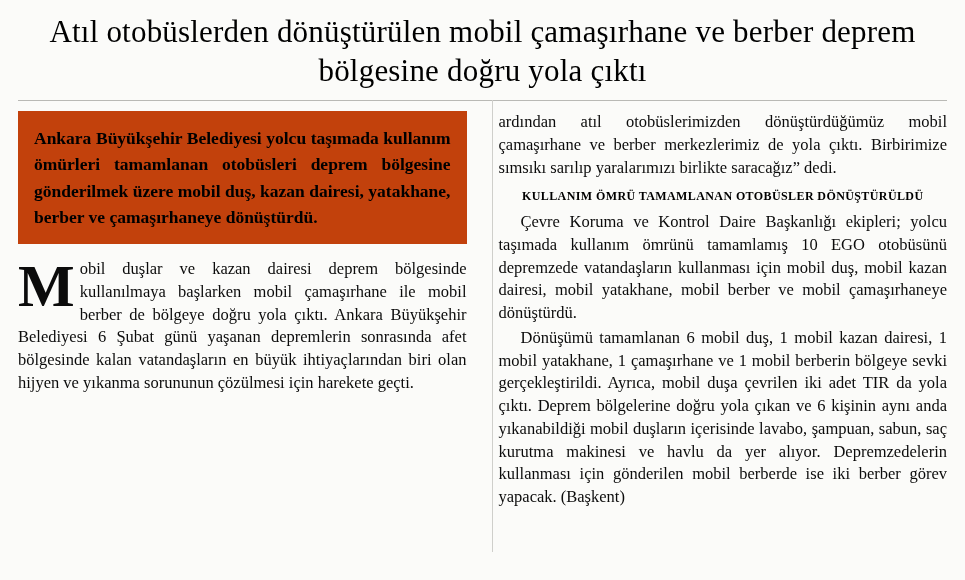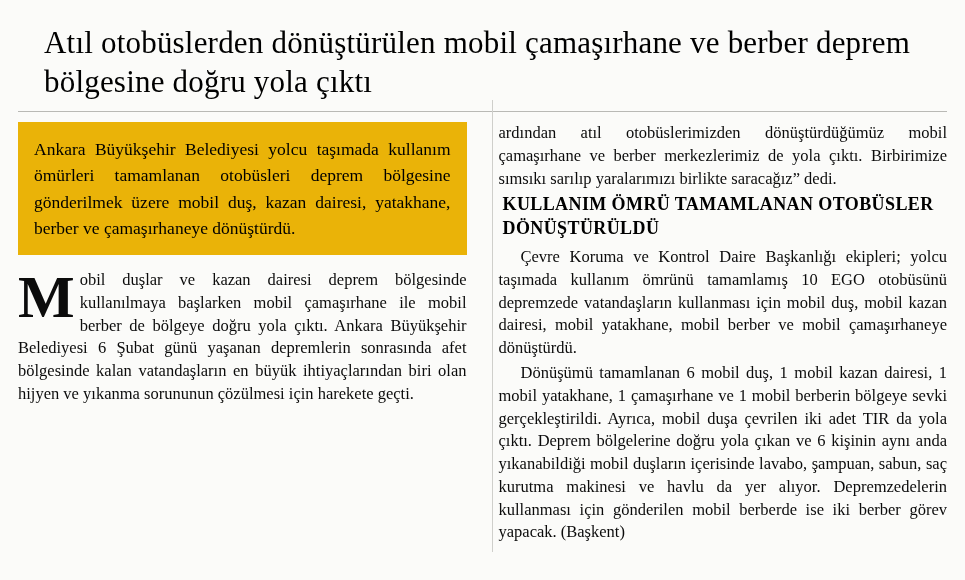--- a/index.html
+++ b/index.html
@@ -15,26 +15,27 @@
     overflow: hidden;
   }
   .page {
     position: relative;
     width: 965px;
     height: 580px;
     box-sizing: border-box;
     padding: 8px 18px 6px 18px;
   }
   .headline {
+    text-align: center;
     font-family: "Liberation Serif", serif;
     font-size: 31px;
     line-height: 1.26;
     font-weight: 400;
     letter-spacing: 0.2px;
-    margin: 15px 26px 10px 26px;
+    margin: 4px 26px 10px 26px;
     color: #000;
   }
   .rule {
     border: 0;
     border-top: 1px solid #b9b9b5;
     margin: 0 0 10px 0;
   }
   .columns {
     display: flex;
     gap: 26px;
@@ -49,22 +50,22 @@
   }
   .col-divider {
     position: absolute;
     left: 492px;
     top: 100px;
     width: 1px;
     height: 452px;
     background: #cfcfcb;
   }
   .lede {
-    background: #eab308;
-    font-weight: normal;
+    background: #c2410c;
+    font-weight: bold;
     font-size: 17.5px;
     line-height: 1.5;
     padding: 14px 16px 14px 16px;
     margin-bottom: 14px;
     text-align: justify;
     color: #000;
   }
   p.body {
     font-size: 16.5px;
     line-height: 1.38;
@@ -87,25 +88,25 @@
   .dropcap {
     float: left;
     font-family: "Liberation Serif", serif;
     font-size: 60px;
     line-height: 0.82;
     font-weight: 700;
     padding: 2px 5px 0 0;
     margin-top: 2px;
   }
   .subhead {
-    text-align: left;
+    text-align: center;
     font-weight: bold;
-    font-size: 18px;
+    font-size: 12px;
     line-height: 1.3;
-    margin: 3px 4px 6px 4px;
+    margin: 10px 4px 6px 4px;
     letter-spacing: 0.4px;
     color: #000;
   }
   .byline {
     font-weight: normal;
   }
   .clear { clear: both; }
 </style>
 </head>
 <body>

